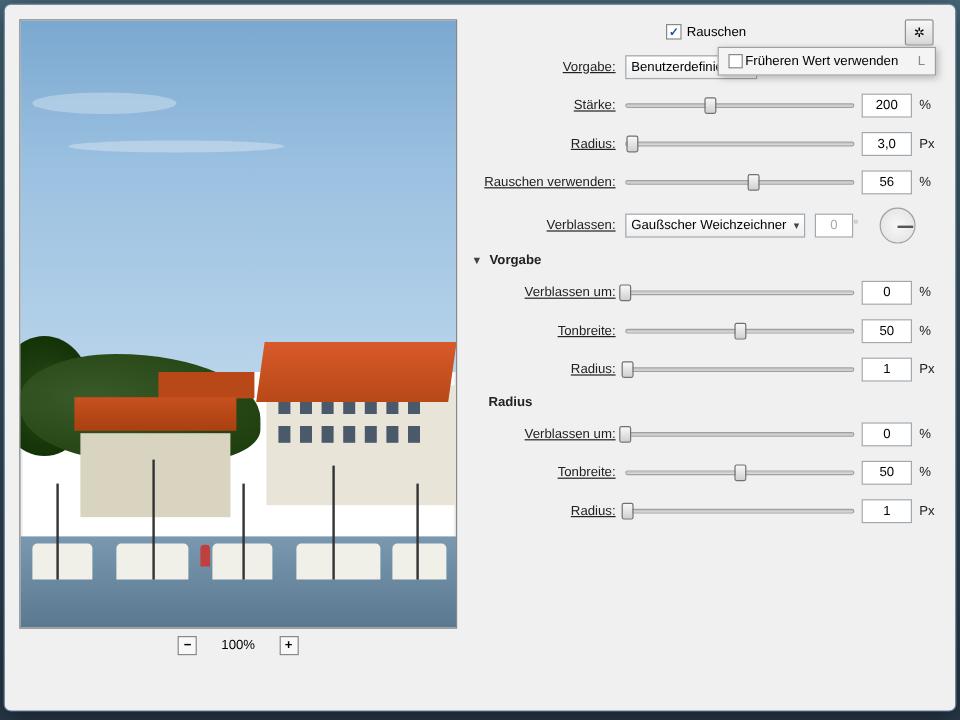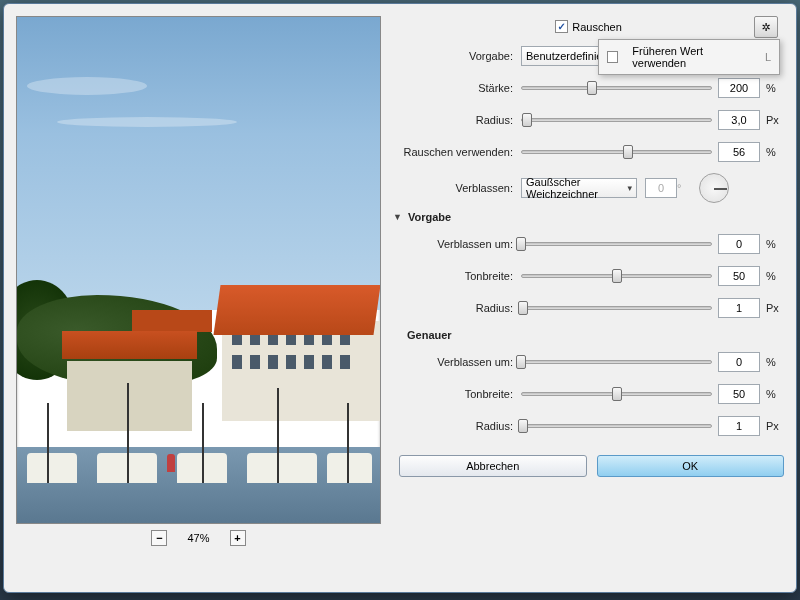--- a/index.html
+++ b/index.html
@@ -25,36 +25,36 @@
 .water{position:absolute;left:0;bottom:0;right:0;height:15%;background:linear-gradient(180deg,#7a98b0,#5a7890);z-index:1;}
 .boat{position:absolute;bottom:8%;width:50px;height:30px;background:#f0f0e8;border-radius:4px 4px 0 0;z-index:4;}
 .b1{left:10px;} .b2{left:80px;width:60px;} .b3{left:160px;} .b4{left:230px;width:70px;} .b5{left:310px;width:45px;}
 .mast{position:absolute;bottom:8%;width:2px;height:80px;background:#333;z-index:4;}
 .m1{left:30px;} .m2{left:110px;height:100px;} .m3{left:185px;} .m4{left:260px;height:95px;} .m5{left:330px;}
 .person{position:absolute;bottom:10%;left:150px;width:8px;height:18px;background:#c04040;z-index:5;border-radius:3px 3px 0 0;}
 .zoom-bar{display:flex;justify-content:center;align-items:center;gap:20px;padding:6px 0;}
 .zoom-btn{width:16px;height:16px;border:1px solid #888;background:#f8f8f8;display:flex;align-items:center;justify-content:center;cursor:pointer;font-weight:bold;font-size:10px;}
 .controls-pane{flex:1;padding:4px 0 0 0;position:relative;}
 .row{display:flex;align-items:center;margin-bottom:10px;min-height:22px;}
-.label{width:128px;text-align:right;padding-right:8px;color:#222;}
+.label{width:128px;text-align:right;padding-right:8px;color:#222;text-decoration:underline;}
 .slider-wrap{flex:1;display:flex;align-items:center;gap:6px;}
 .slider{flex:1;height:18px;position:relative;cursor:pointer;}
 .slider-track{position:absolute;left:0;right:0;top:7px;height:4px;background:linear-gradient(180deg,#c0c0c0,#e0e0e0);border:1px solid #a0a0a0;border-radius:2px;}
 .slider-thumb{position:absolute;top:2px;width:10px;height:14px;background:linear-gradient(180deg,#f8f8f8,#d0d0d0);border:1px solid #707070;border-radius:2px;transform:translateX(-50%);}
 .val-input{width:42px;height:20px;border:1px solid #a0a8b0;background:#fff;text-align:center;padding:0;}
 .unit{width:18px;text-align:left;color:#222;}
 .preview-check{display:flex;align-items:center;justify-content:center;gap:4px;margin-bottom:12px;}
 .checkbox{width:13px;height:13px;border:1px solid #888;background:#fff;display:flex;align-items:center;justify-content:center;color:#2050a0;font-size:10px;font-weight:bold;}
 .dropdown{height:20px;border:1px solid #a0a8b0;background:linear-gradient(180deg,#fff,#eee);display:flex;align-items:center;padding:0 4px;cursor:pointer;position:relative;}
 .dropdown::after{content:'▾';position:absolute;right:4px;font-size:9px;color:#444;}
 .section-header{display:flex;align-items:center;font-weight:bold;color:#222;margin:8px 0 10px 0;gap:6px;font-size:12px;}
 .disclosure{font-size:9px;color:#444;cursor:pointer;}
 .gear-btn{position:absolute;right:6px;top:0;width:24px;height:22px;border:1px solid #909090;background:linear-gradient(180deg,#f8f8f8,#d8d8d8);display:flex;align-items:center;justify-content:center;cursor:pointer;font-size:13px;border-radius:2px;}
 .popup{position:absolute;right:4px;top:23px;width:182px;background:#f4f4f4;border:1px solid #a0a0a0;box-shadow:2px 2px 6px rgba(0,0,0,0.25);z-index:20;}
-.popup-item{display:flex;align-items:center;padding:5px 8px;gap:14px;cursor:pointer;}
+.popup-item{display:flex;align-items:flex-end;padding:5px 8px;gap:2px;cursor:pointer;}
 .popup-cb{width:12px;height:12px;border:1px solid #888;background:#fff;}
 .popup-short{margin-left:auto;color:#888;}
 .angle-dial{width:30px;height:30px;border:1px solid #a0a0a0;border-radius:50%;background:radial-gradient(circle,#f8f8f8,#e0e0e0);position:relative;margin-left:4px;}
 .angle-dial::after{content:'';position:absolute;left:50%;top:50%;width:13px;height:1.5px;background:#555;transform-origin:left;}
 .button-row{display:flex;gap:10px;margin-top:18px;padding-left:6px;}
 .btn{flex:1;height:22px;border:1px solid #8a98a8;border-radius:3px;background:linear-gradient(180deg,#fdfdfd,#e4e8ee);cursor:pointer;display:flex;align-items:center;justify-content:center;font-size:11px;}
 .btn.primary{background:linear-gradient(180deg,#d0ecfa,#90cef0);border-color:#5a9ac8;}
 </style>
 </head>
 <body>
@@ -98,21 +98,21 @@
           <div class="mast m2"></div>
           <div class="mast m3"></div>
           <div class="mast m4"></div>
           <div class="mast m5"></div>
         <div class="person"></div>
       </div>
       <div class="zoom-bar">
         <div class="zoom-btn">
             <span>−</span>
           </div>
-        <span>47%</span>
+        <span>100%</span>
         <div class="zoom-btn">
             <span>+</span>
           </div>
       </div>
     </div>
 
     <div class="controls-pane">
       <div class="gear-btn">
           <span>✲</span>
         </div>
@@ -167,21 +167,21 @@
               <div class="slider-track"></div>
               <div class="slider-thumb" style="left: 56%;"></div>
             </div>
           <input class="val-input" value="56" style="">
           <span class="unit">%</span>
         </div>
       </div>
 
       <div class="row" style="margin-bottom:4px;">
         <div class="label">Verblassen:</div>
-        <div class="dropdown" style="width:116px">
+        <div class="dropdown" style="width:150px">
           <span>Gaußscher Weichzeichner</span>
         </div>
         <input class="val-input" style="width: 32px; margin-left: 8px; color: rgb(170, 170, 170);" disabled="" value="0">
         <span class="unit" style="color:#aaa">°</span>
         <div class="angle-dial"></div>
       </div>
 
       <div class="section-header">
         <span class="disclosure">▼</span>
         <span>Vorgabe</span>
@@ -214,21 +214,21 @@
             <div class="slider">
               <div class="slider-track"></div>
               <div class="slider-thumb" style="left: 1%;"></div>
             </div>
             <input class="val-input" value="1" style="">
             <span class="unit">Px</span>
           </div>
       </div>
 
       <div class="section-header" style="margin-left:14px;">
-        <span>Genauer</span>
+        <span>Radius</span>
       </div>
       <div class="row">
         <div class="label">Verblassen um:</div>
         <div class="slider-wrap">
             <div class="slider">
               <div class="slider-track"></div>
               <div class="slider-thumb" style="left: 0%;"></div>
             </div>
             <input class="val-input" value="0" style="">
             <span class="unit">%</span>
@@ -250,23 +250,15 @@
         <div class="slider-wrap">
             <div class="slider">
               <div class="slider-track"></div>
               <div class="slider-thumb" style="left: 1%;"></div>
             </div>
             <input class="val-input" value="1" style="">
             <span class="unit">Px</span>
           </div>
       </div>
 
-      <div class="button-row">
-        <div class="btn">
-            <span>Abbrechen</span>
-          </div>
-        <div class="btn primary">
-            <span>OK</span>
-          </div>
-      </div>
     </div>
   </div>
 </div>
 
 </body></html>

